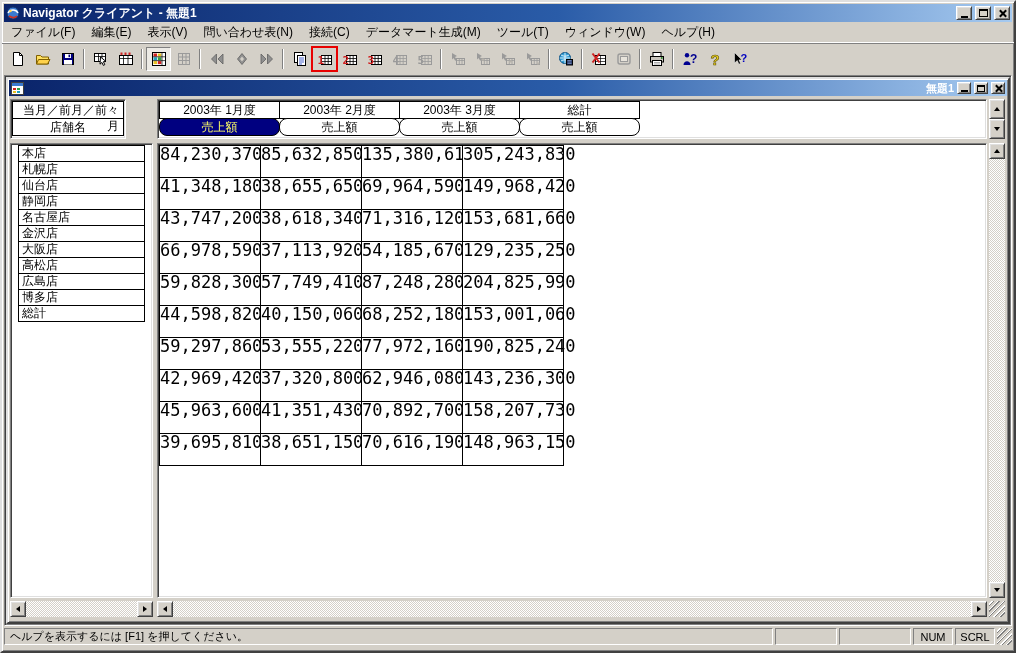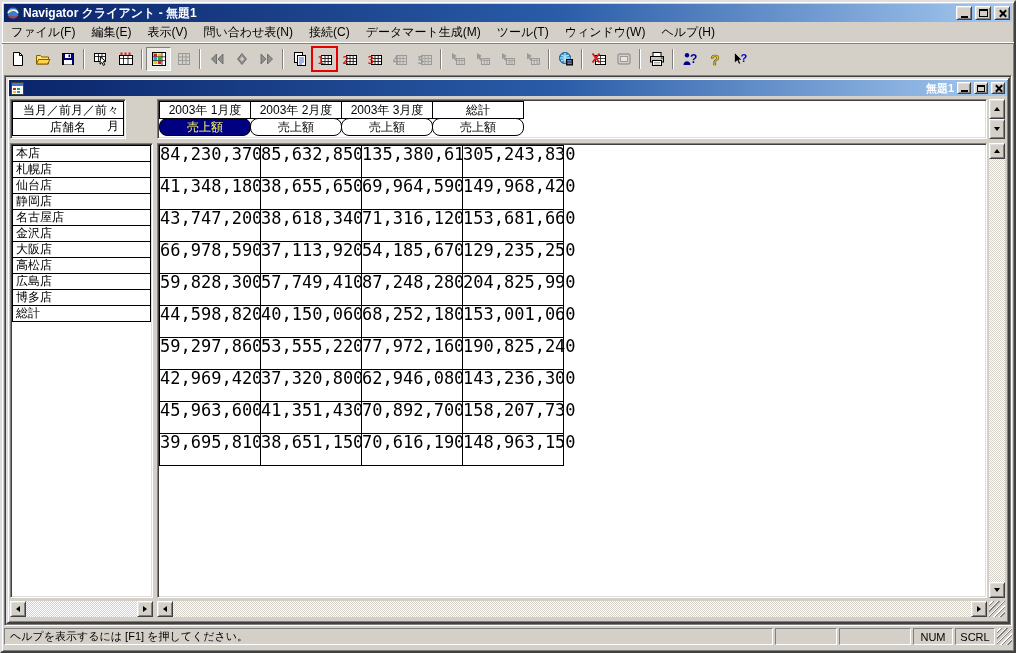--- a/index.html
+++ b/index.html
@@ -56,29 +56,29 @@
   .hdr-left  { left:2px;  top:2px; width:116px; height:40px; }
   .hdr-cols  { left:149px; top:2px; right:21px; height:40px; }
   .body-left { left:2px;  top:46px; width:143px; bottom:24px; }
   .body-data { left:149px; top:46px; right:21px; bottom:24px; }
 
   .hcell { border:1px solid #000; height:18px; line-height:16px; background:#fff; }
   .hl-row1 { margin:1px 1px 0 1px; text-align:right; padding-right:4px; }
   .hl-row2 { margin:-1px 1px 0 1px; text-align:center; }
 
   .colhead { display:flex; margin:1px 0 0 1px; }
-  .colbox { width:92px; margin-left:-1px; }
+  .colbox { width:121px; margin-left:-1px; }
   .colbox:first-child { margin-left:0; }
   .colbox .hcell { text-align:center; }
   .colbox .hcell + .hcell { margin-top:-1px;border-radius:8px; }
   .hcell.sel { background:#000080; color:#ffff66; }
 
   .trow { display:flex; margin-top:-1px; }
   .trow:first-child { margin-top:0; }
-  .rowhead { display:block; margin:0 1px; height:17px; line-height:15px; border:1px solid #000;
+  .rowhead { display:block; margin:0 7px; height:17px; line-height:15px; border:1px solid #000;
              padding-left:3px; margin-top:-1px; background:#fff; }
   .body-left .rowhead:first-child { margin-top:1px; }
   .body-data .rows { margin:1px 0 0 1px; }
   .dcell { width:102px; height:33px; margin-left:-1px; border:1px solid #000; background:#fff;
            font-family:"DejaVu Sans Mono","Liberation Mono",monospace; font-size:17px;
            text-align:center; padding:2px 4px 0 0; line-height:13px; }
   .dcell:first-child { margin-left:0; }
 
   
   .track { background:#d4d0c8; background-image:conic-gradient(#fff 0 25%, transparent 0 50%, #fff 0 75%, transparent 0);

